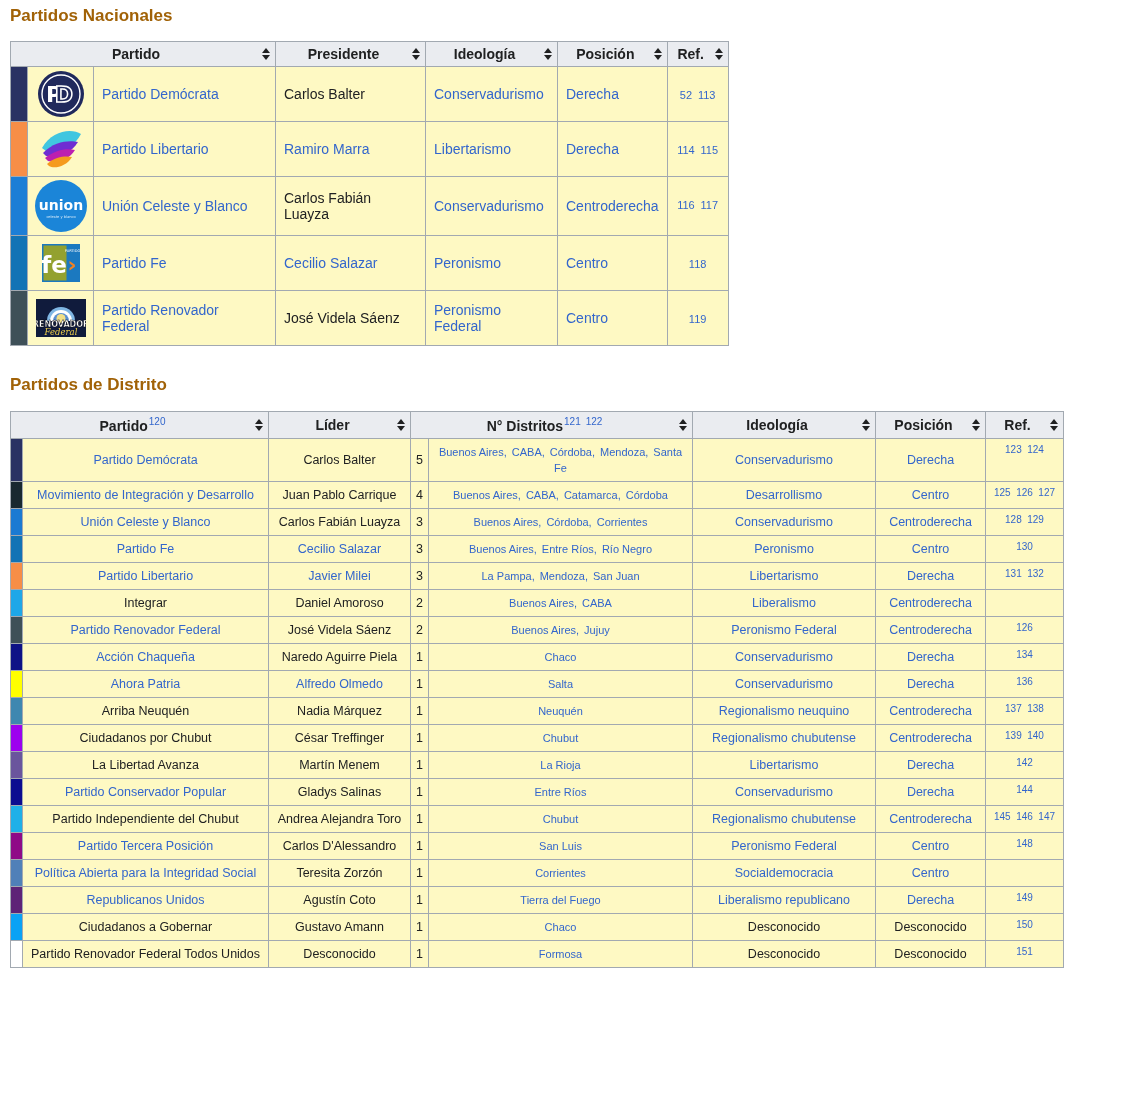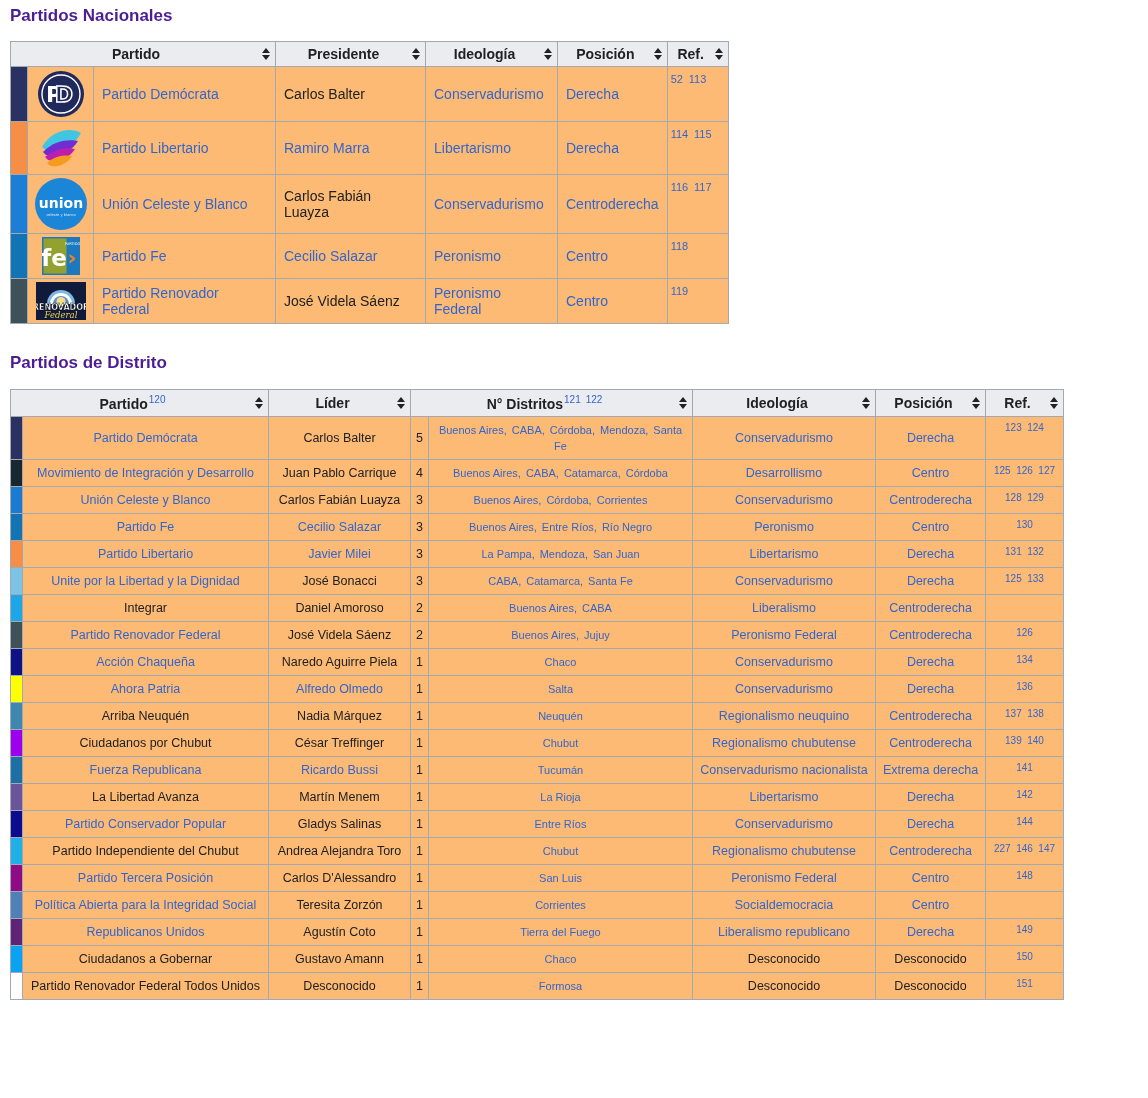--- a/index.html
+++ b/index.html
@@ -2,42 +2,42 @@
 <html><head>
 <meta charset="utf-8">
 <style>
   html,body{margin:0;padding:0;background:#fff;}
   body{
     width:1148px;height:1098px;box-sizing:border-box;
     padding:6px 0 0 10px;
     font-family:"Liberation Sans",sans-serif;color:#202122;
     overflow:hidden;
   }
-  h3{font-size:17px;font-weight:700;margin:0 0 15px 0;color:#4c1d95;}
+  h3{font-size:17px;font-weight:700;margin:0 0 15px 0;color:#a16207;}
   h3.second{margin-top:29px;margin-bottom:16px;}
-  table{border-collapse:collapse;background:#fdba74;table-layout:fixed;}
+  table{border-collapse:collapse;background:#fef9c3;table-layout:fixed;}
   th,td{border:1px solid #a2a9b1;vertical-align:middle;}
   th{
     background:#eaecf0;font-size:14px;font-weight:700;color:#202122;
     padding:4px 22px 4px 8px;position:relative;white-space:nowrap;text-align:center;
     cursor:pointer;
   }
   .sort{position:absolute;right:5px;top:50%;transform:translateY(-50%);
     display:inline-flex;flex-direction:column;align-items:center;gap:2px;}
   .sort i{display:block;width:0;height:0;border-left:4px solid transparent;border-right:4px solid transparent;}
   .sort .up{border-bottom:5px solid #202122;}
   .sort .dn{border-top:5px solid #202122;}
   sup.hsup{color:#3366cc;font-size:10px;font-weight:400;margin-left:1px;}
   a,.lnk{color:#3366cc;text-decoration:none;cursor:pointer;}
   .ita{}
   td.swatch{padding:0;}
   
   .t1 td{font-size:14px;padding:2px 8px;text-align:left;}
   .t1 td.c-logo{text-align:center;padding:3px 2px;}
-  .t1 td.refs{vertical-align:top;text-align:left;padding:3px 2px;}
+  .t1 td.refs{vertical-align:top;text-align:center;padding:19px 2px;}
   .t1 .ref{font-size:11px;margin:0 1px;}
   .t1 svg{display:block;margin:0 auto;}
   
   .t2 td{font-size:12.5px;line-height:16px;padding:5px 3px;text-align:center;}
   .t2 td.dist a{font-size:11px;margin-right:5px;}
   .t2 td.dist a:last-child{margin-right:0;}
   .t2 td.refs{vertical-align:top;padding-top:2px;}
   .t2 .ref{font-size:10px;margin:16px 1px;}
 </style>
 </head>
@@ -242,30 +242,20 @@
         <td class="swatch" style="background: rgb(247, 142, 71);"></td>
         <td><a class="lnk">Partido Libertario</a></td>
         <td><a class="lnk">Javier Milei</a></td>
         <td class="num">3</td>
         <td class="dist"><a class="lnk">La Pampa,</a><a class="lnk">Mendoza,</a><a class="lnk">San Juan</a></td>
         <td><a class="lnk">Libertarismo</a></td>
         <td><a class="lnk">Derecha</a></td>
         <td class="refs"><a class="ref">131</a> <a class="ref">132</a> </td>
       </tr>
       <tr>
-        <td class="swatch" style="background: rgb(124, 195, 229);"></td>
-        <td><a class="lnk">Unite por la Libertad y la Dignidad</a></td>
-        <td><span>José Bonacci</span></td>
-        <td class="num">3</td>
-        <td class="dist"><a class="lnk">CABA,</a><a class="lnk">Catamarca,</a><a class="lnk">Santa Fe</a></td>
-        <td><a class="lnk">Conservadurismo</a></td>
-        <td><a class="lnk">Derecha</a></td>
-        <td class="refs"><a class="ref">125</a> <a class="ref">133</a> </td>
-      </tr>
-      <tr>
         <td class="swatch" style="background: rgb(30, 167, 232);"></td>
         <td><span>Integrar</span></td>
         <td><span>Daniel Amoroso</span></td>
         <td class="num">2</td>
         <td class="dist"><a class="lnk">Buenos Aires,</a><a class="lnk">CABA</a></td>
         <td><a class="lnk">Liberalismo</a></td>
         <td><a class="lnk">Centroderecha</a></td>
         <td class="refs"></td>
       </tr>
       <tr>
@@ -312,30 +302,20 @@
         <td class="swatch" style="background: rgb(157, 0, 239);"></td>
         <td><span>Ciudadanos por Chubut</span></td>
         <td><span>César Treffinger</span></td>
         <td class="num">1</td>
         <td class="dist"><a class="lnk">Chubut</a></td>
         <td><a class="lnk">Regionalismo chubutense</a></td>
         <td><a class="lnk">Centroderecha</a></td>
         <td class="refs"><a class="ref">139</a> <a class="ref">140</a> </td>
       </tr>
       <tr>
-        <td class="swatch" style="background: rgb(29, 111, 168);"></td>
-        <td><a class="lnk">Fuerza Republicana</a></td>
-        <td><a class="lnk">Ricardo Bussi</a></td>
-        <td class="num">1</td>
-        <td class="dist"><a class="lnk">Tucumán</a></td>
-        <td><a class="lnk">Conservadurismo nacionalista</a></td>
-        <td><a class="lnk">Extrema derecha</a></td>
-        <td class="refs"><a class="ref">141</a> </td>
-      </tr>
-      <tr>
         <td class="swatch" style="background: rgb(106, 85, 157);"></td>
         <td><span>La Libertad Avanza</span></td>
         <td><span>Martín Menem</span></td>
         <td class="num">1</td>
         <td class="dist"><a class="lnk">La Rioja</a></td>
         <td><a class="lnk">Libertarismo</a></td>
         <td><a class="lnk">Derecha</a></td>
         <td class="refs"><a class="ref">142</a> </td>
       </tr>
       <tr>
@@ -349,21 +329,21 @@
         <td class="refs"><a class="ref">144</a> </td>
       </tr>
       <tr>
         <td class="swatch" style="background: rgb(31, 176, 232);"></td>
         <td><span>Partido Independiente del Chubut</span></td>
         <td><span>Andrea Alejandra Toro</span></td>
         <td class="num">1</td>
         <td class="dist"><a class="lnk">Chubut</a></td>
         <td><a class="lnk">Regionalismo chubutense</a></td>
         <td><a class="lnk">Centroderecha</a></td>
-        <td class="refs"><a class="ref">227</a> <a class="ref">146</a> <a class="ref">147</a> </td>
+        <td class="refs"><a class="ref">145</a> <a class="ref">146</a> <a class="ref">147</a> </td>
       </tr>
       <tr>
         <td class="swatch" style="background: rgb(143, 10, 135);"></td>
         <td><a class="lnk">Partido Tercera Posición</a></td>
         <td><span>Carlos D'Alessandro</span></td>
         <td class="num">1</td>
         <td class="dist"><a class="lnk">San Luis</a></td>
         <td><a class="lnk">Peronismo Federal</a></td>
         <td><a class="lnk">Centro</a></td>
         <td class="refs"><a class="ref">148</a> </td>

